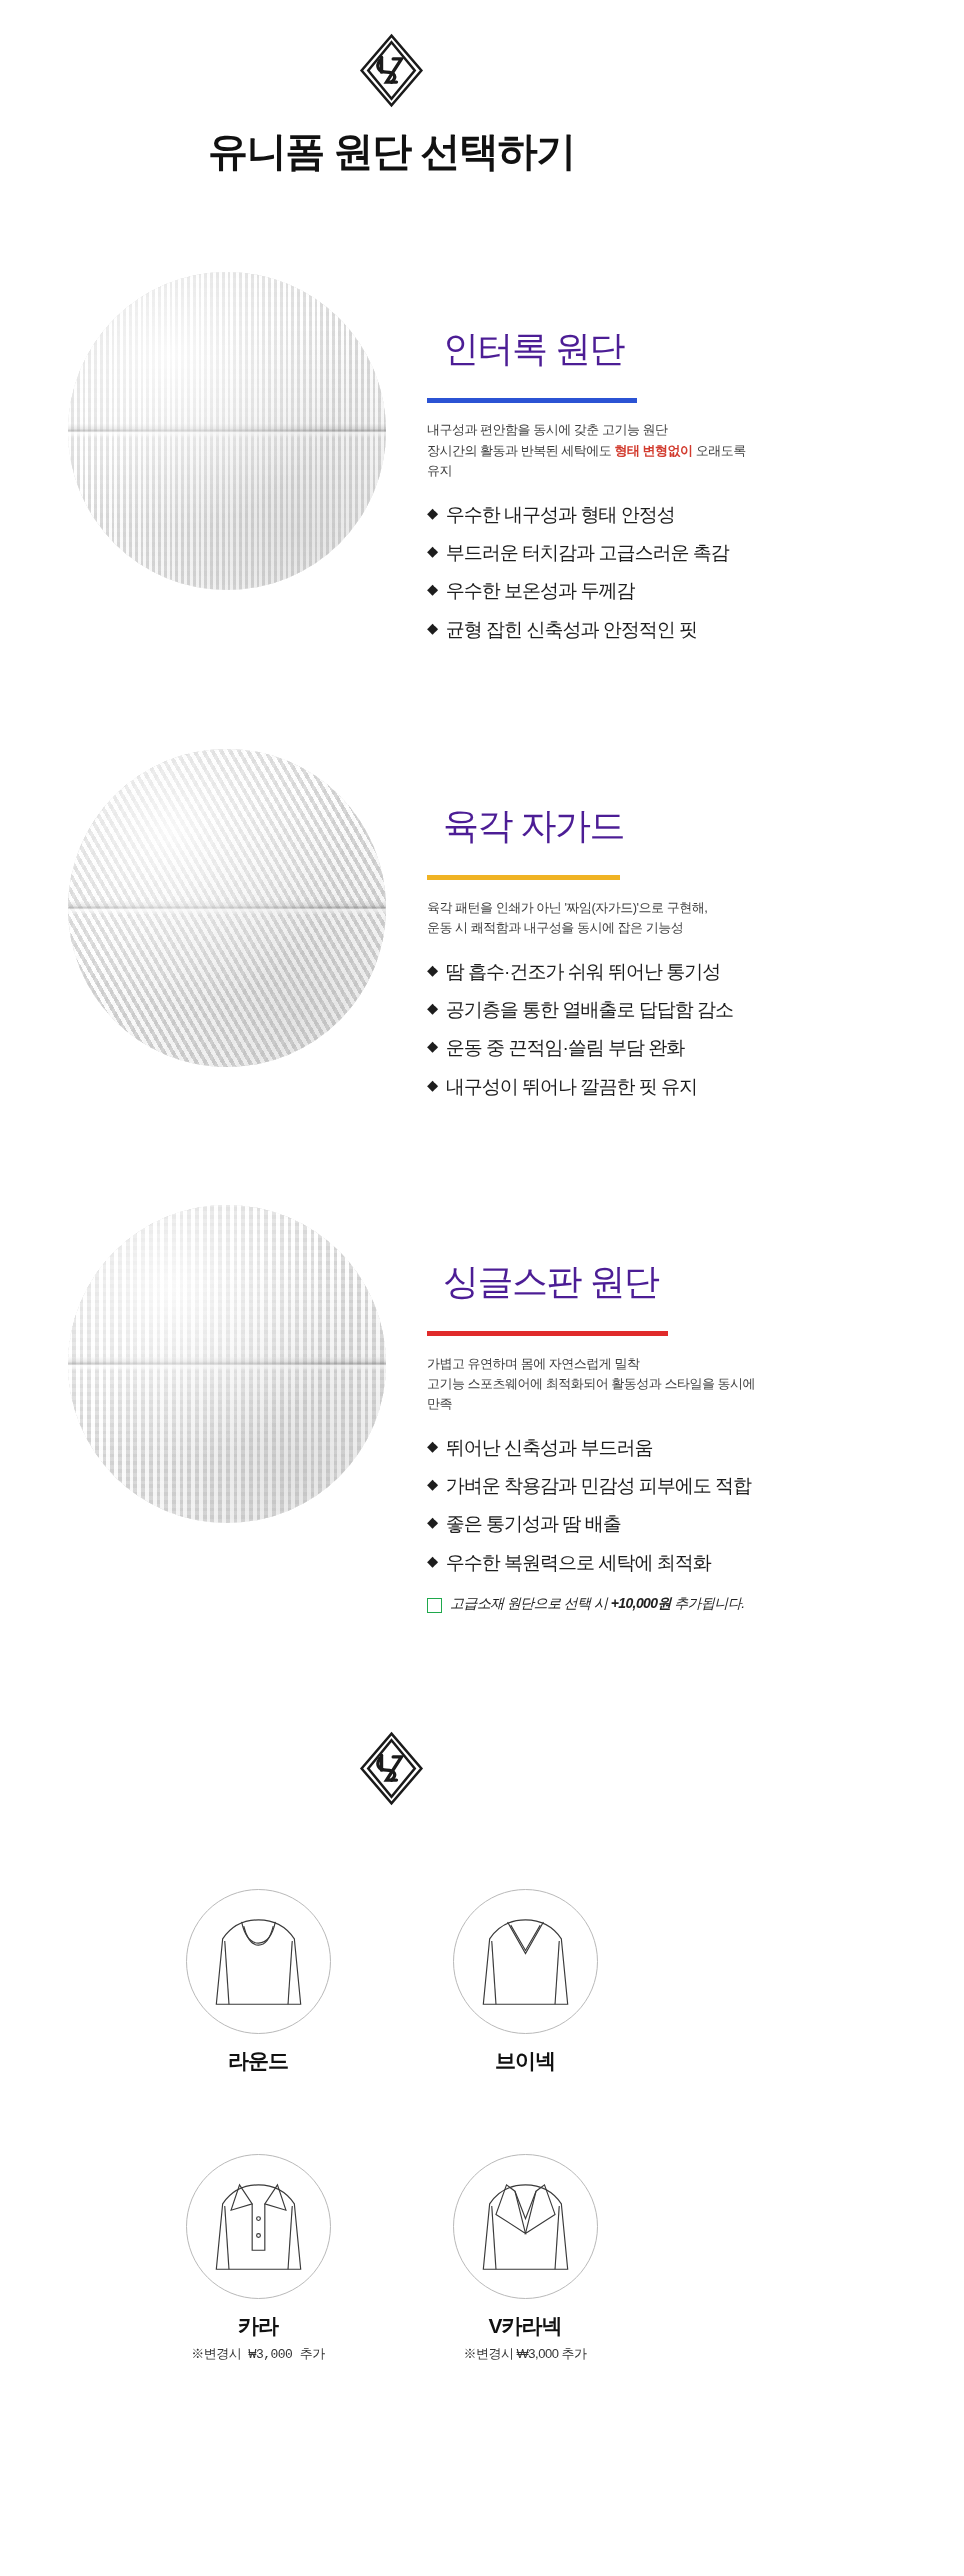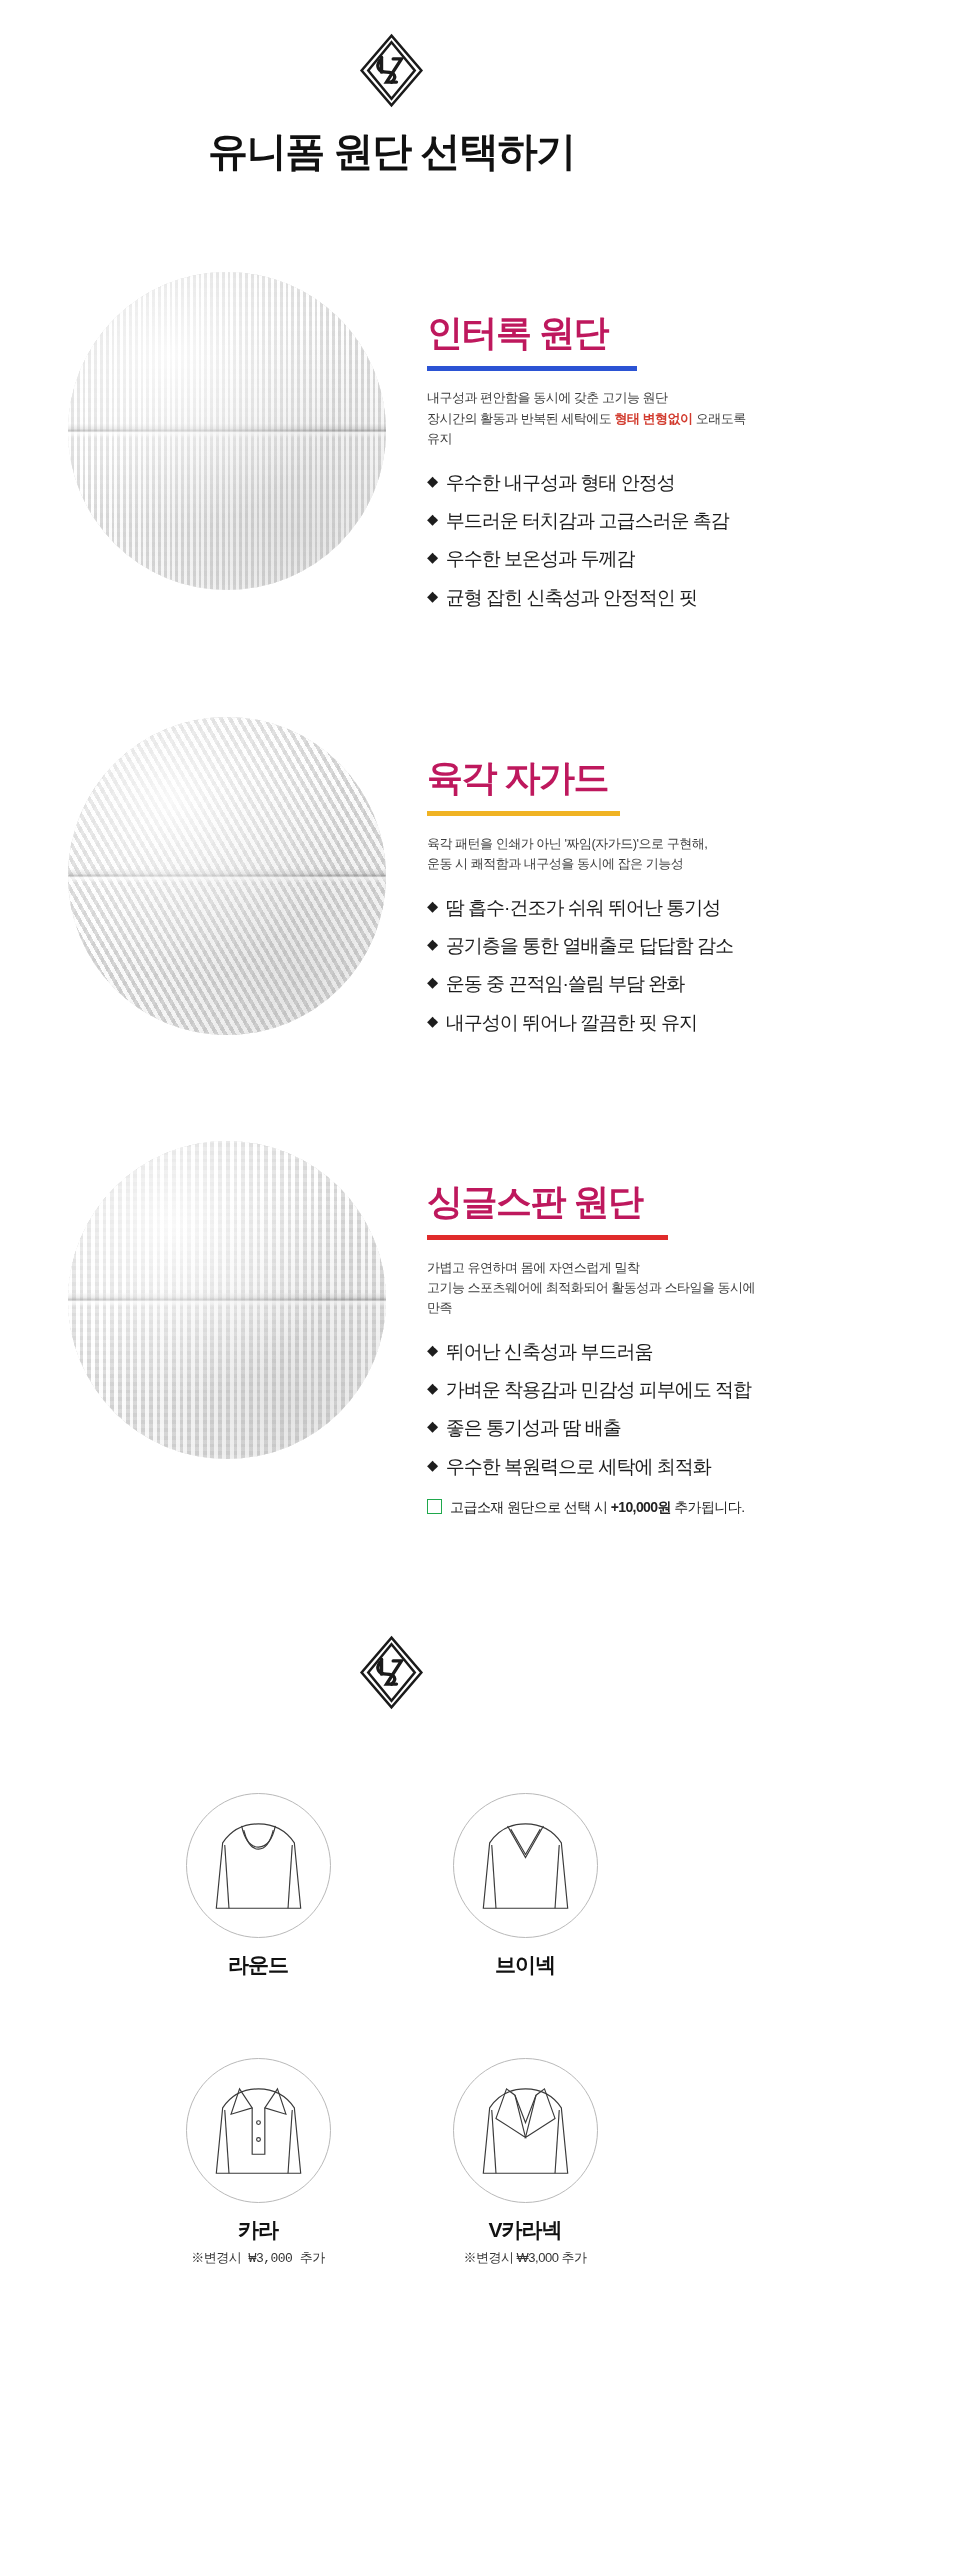--- a/index.html
+++ b/index.html
@@ -107,26 +107,26 @@
       rgba(255,255,255,0.0) 100%);
     pointer-events: none;
   }
 
   .fabric-text {
     padding-top: 37px;
     flex: 1;
   }
   .fabric-name {
     font-size: 36px;
-    font-weight: 700;
+    font-weight: 400;
     letter-spacing: -1.5px;
-    color: #be185d;
+    color: #4c1d95;
     display: inline-block;
     padding-bottom: 6.8px;
-    margin: 0;
+    margin: 16px;
   }
   .name-underline {
     height: 4.8px;
     width: 210px;
     margin-top: 1.9px;
     margin-bottom: 17.4px;
   }
   .fabric-desc {
     font-size: 13px;
     line-height: 1.55;
@@ -151,22 +151,23 @@
     align-items: flex-start;
   }
   .bullet-diamond {
     font-size: 14.5px;
     line-height: 1.85;
     margin-right: 8.7px;
     color: #1d1d1d;
   }
   .note-row {
     display: flex;
-    align-items: flex-start;
+    align-items: flex-end;
     margin-top: 18px;
+    font-style: italic;
   }
   .note-box {
     width: 15.4px;
     height: 15.4px;
     border: 1.9px solid #1fa84c;
     margin-right: 7.7px;
     flex: 0 0 auto;
   }
   .note-text {
     font-size: 14px;

